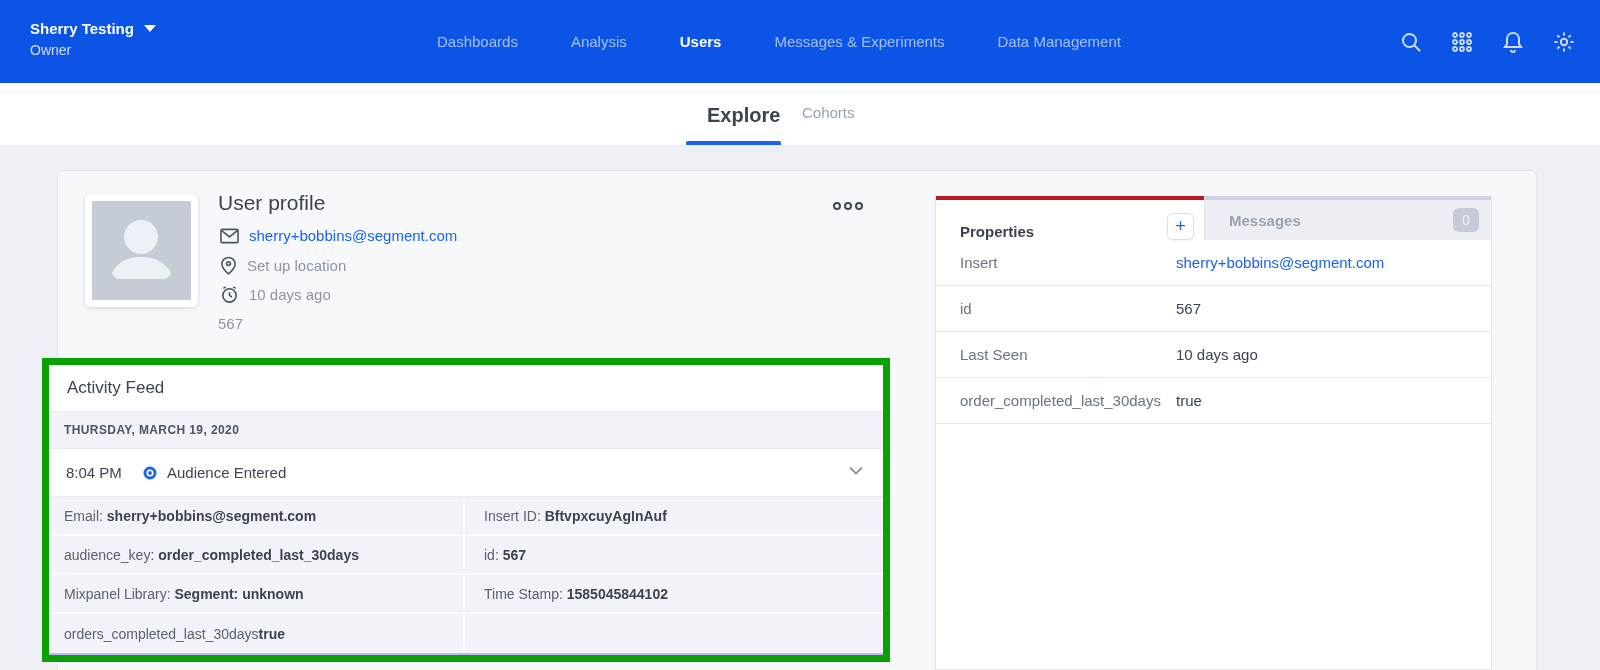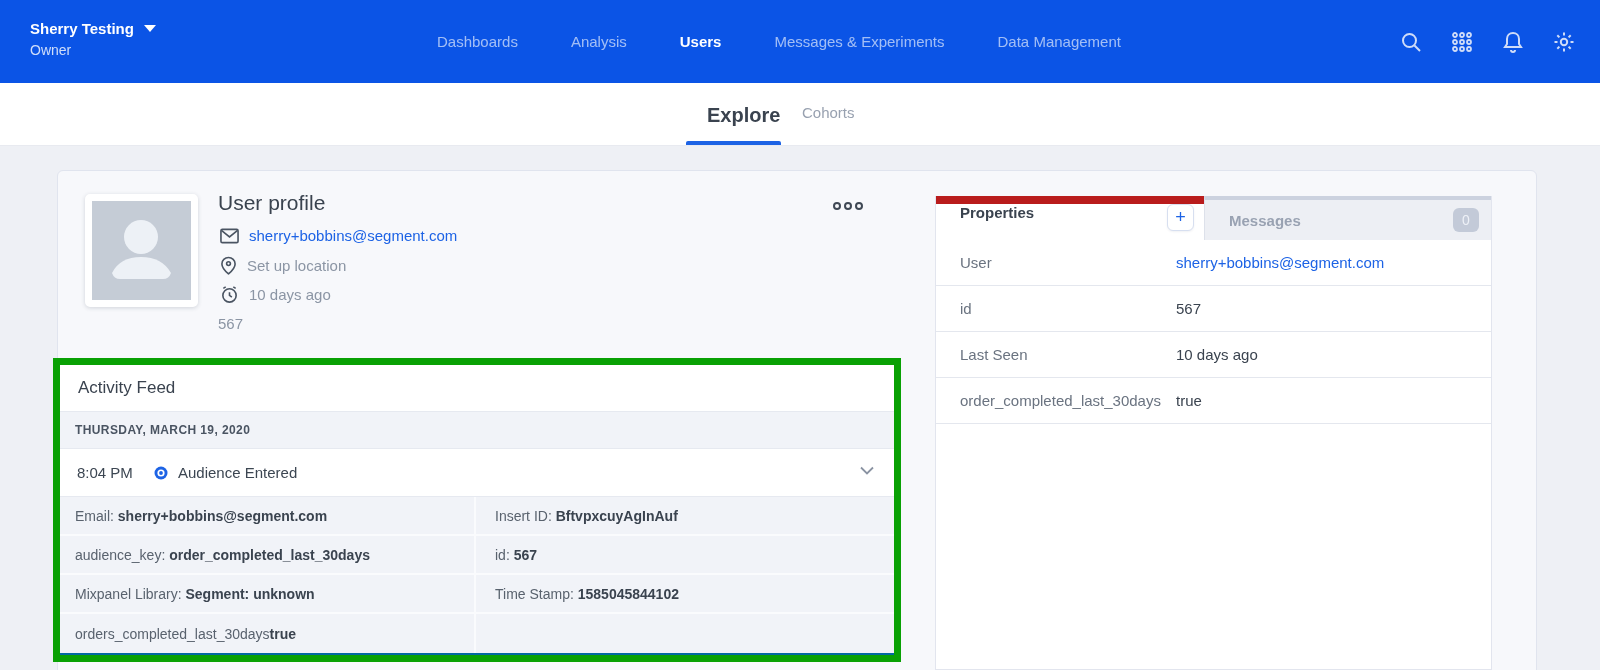--- a/index.html
+++ b/index.html
@@ -33,39 +33,39 @@
   .prow svg { flex:0 0 auto; }
   .prow-email { top:227px; color:#1d63e5; }
   .prow-email .ptext { cursor:pointer; }
   .prow-loc { top:256px; color:#8b95a4; }
   .prow-time { top:285px; color:#8b95a4; }
   .profile-id { position:absolute; left:218px; top:315px; font-size:15px; color:#8b95a4; }
   .kebab { position:absolute; left:833px; top:202px; display:flex; gap:3px; cursor:pointer; }
   .kebab i { width:8px; height:8px; border:2px solid #3f4854; border-radius:50%; display:block; }
 
   
-  .highlight { position:absolute; left:53px; top:358px; width:848px; height:304px; border:7px solid #09a104; background:#0369a1; }
+  .highlight { position:absolute; left:42px; top:358px; width:848px; height:304px; border:7px solid #09a104; background:#c4b5fd; }
   .af-header { height:47px; background:#fff; border-bottom:1px solid #e6e9f0; display:flex; align-items:center; padding-left:18px; font-size:17px; color:#3a434f; }
   .af-date { height:37px; background:#f1f3f8; border-bottom:1px solid #e6e9f0; display:flex; align-items:center; padding-left:15px; font-size:12px; font-weight:bold; letter-spacing:.4px; color:#4a5462; }
   .af-event { height:48px; background:#fff; border-bottom:1px solid #e6e9f0; display:flex; align-items:center; cursor:pointer; position:relative; }
   .af-time { margin-left:17px; width:77px; font-size:15px; color:#3c4652; }
   .af-event-name { margin-left:10px; font-size:15px; color:#3c4652; }
   .af-chevron { position:absolute; right:20px; top:17px; }
   .dgrid { display:grid; grid-template-columns:416px 418px; grid-auto-rows:39px; background:#f1f3f8; }
   .dcell { display:flex; align-items:center; padding-left:15px; font-size:14px; color:#59626e; border-bottom:2px solid #fafbfd; overflow:hidden; white-space:nowrap; }
   .dcell.left { border-right:2px solid #fafbfd; }
   .dcell.rightcol { padding-left:19px; }
   .dcell.lastrow { border-bottom:none; }
   .dlbl { white-space:pre; }
   .dval { color:#3a434f; font-weight:bold; }
 
   
   .panel { position:absolute; left:935px; top:196px; width:557px; height:474px; background:#fff; border:1px solid #e2e5ee; border-top:none; }
   .ptabs { display:flex; height:44px; }
-  .ptab-props { width:269px; background:#fff; border-top:8px solid #b91c1c; display:flex; align-items:flex-start; padding:0 10px 0 24px; cursor:pointer; }
+  .ptab-props { width:269px; background:#fff; border-top:4px solid #b91c1c; display:flex; align-items:flex-end; padding:0 10px 0 24px; cursor:pointer; }
   .ptab-props .plabel { font-size:15px; font-weight:bold; color:#3a434f; }
   .addbtn { margin-left:auto; width:27px; height:27px; background:#fff; border:1px solid #d7dff0; border-radius:6px; color:#1d63e5; font-size:18px; line-height:24px; text-align:center; cursor:pointer; box-shadow:0 1px 2px rgba(60,80,120,.08); }
   .ptab-msgs { width:288px; background:#edeff4; border-top:4px solid #ccd2df; border-left:1px solid #dde1ea; display:flex; align-items:center; padding:0 12px 0 24px; cursor:pointer; }
   .ptab-msgs .plabel { font-size:15px; color:#99a2b2; font-weight:bold; }
   .badge { margin-left:auto; min-width:26px; height:24px; background:#c3cad8; border-radius:6px; color:#eef1f7; font-size:14px; display:flex; align-items:center; justify-content:center; }
   .prop-row { height:46px; border-bottom:1px solid #e4e7ee; display:flex; align-items:center; background:#fff; }
   .prop-key { margin-left:24px; width:216px; font-size:15px; color:#6a7380; }
   .prop-val { font-size:15px; color:#3a434f; }
   .prop-val.link { color:#1d63e5; cursor:pointer; }
 </style>
@@ -228,21 +228,21 @@
     <div class="ptab-props">
       <span class="plabel">Properties</span>
       <div class="addbtn">+</div>
     </div>
     <div class="ptab-msgs">
       <span class="plabel">Messages</span>
       <div class="badge">0</div>
     </div>
   </div>
   <div class="prop-row">
-    <span class="prop-key">User</span>
+    <span class="prop-key">Insert</span>
     <span class="prop-val link">sherry+bobbins@segment.com</span>
   </div>
   <div class="prop-row">
     <span class="prop-key">id</span>
     <span class="prop-val">567</span>
   </div>
   <div class="prop-row">
     <span class="prop-key">Last Seen</span>
     <span class="prop-val">10 days ago</span>
   </div>

